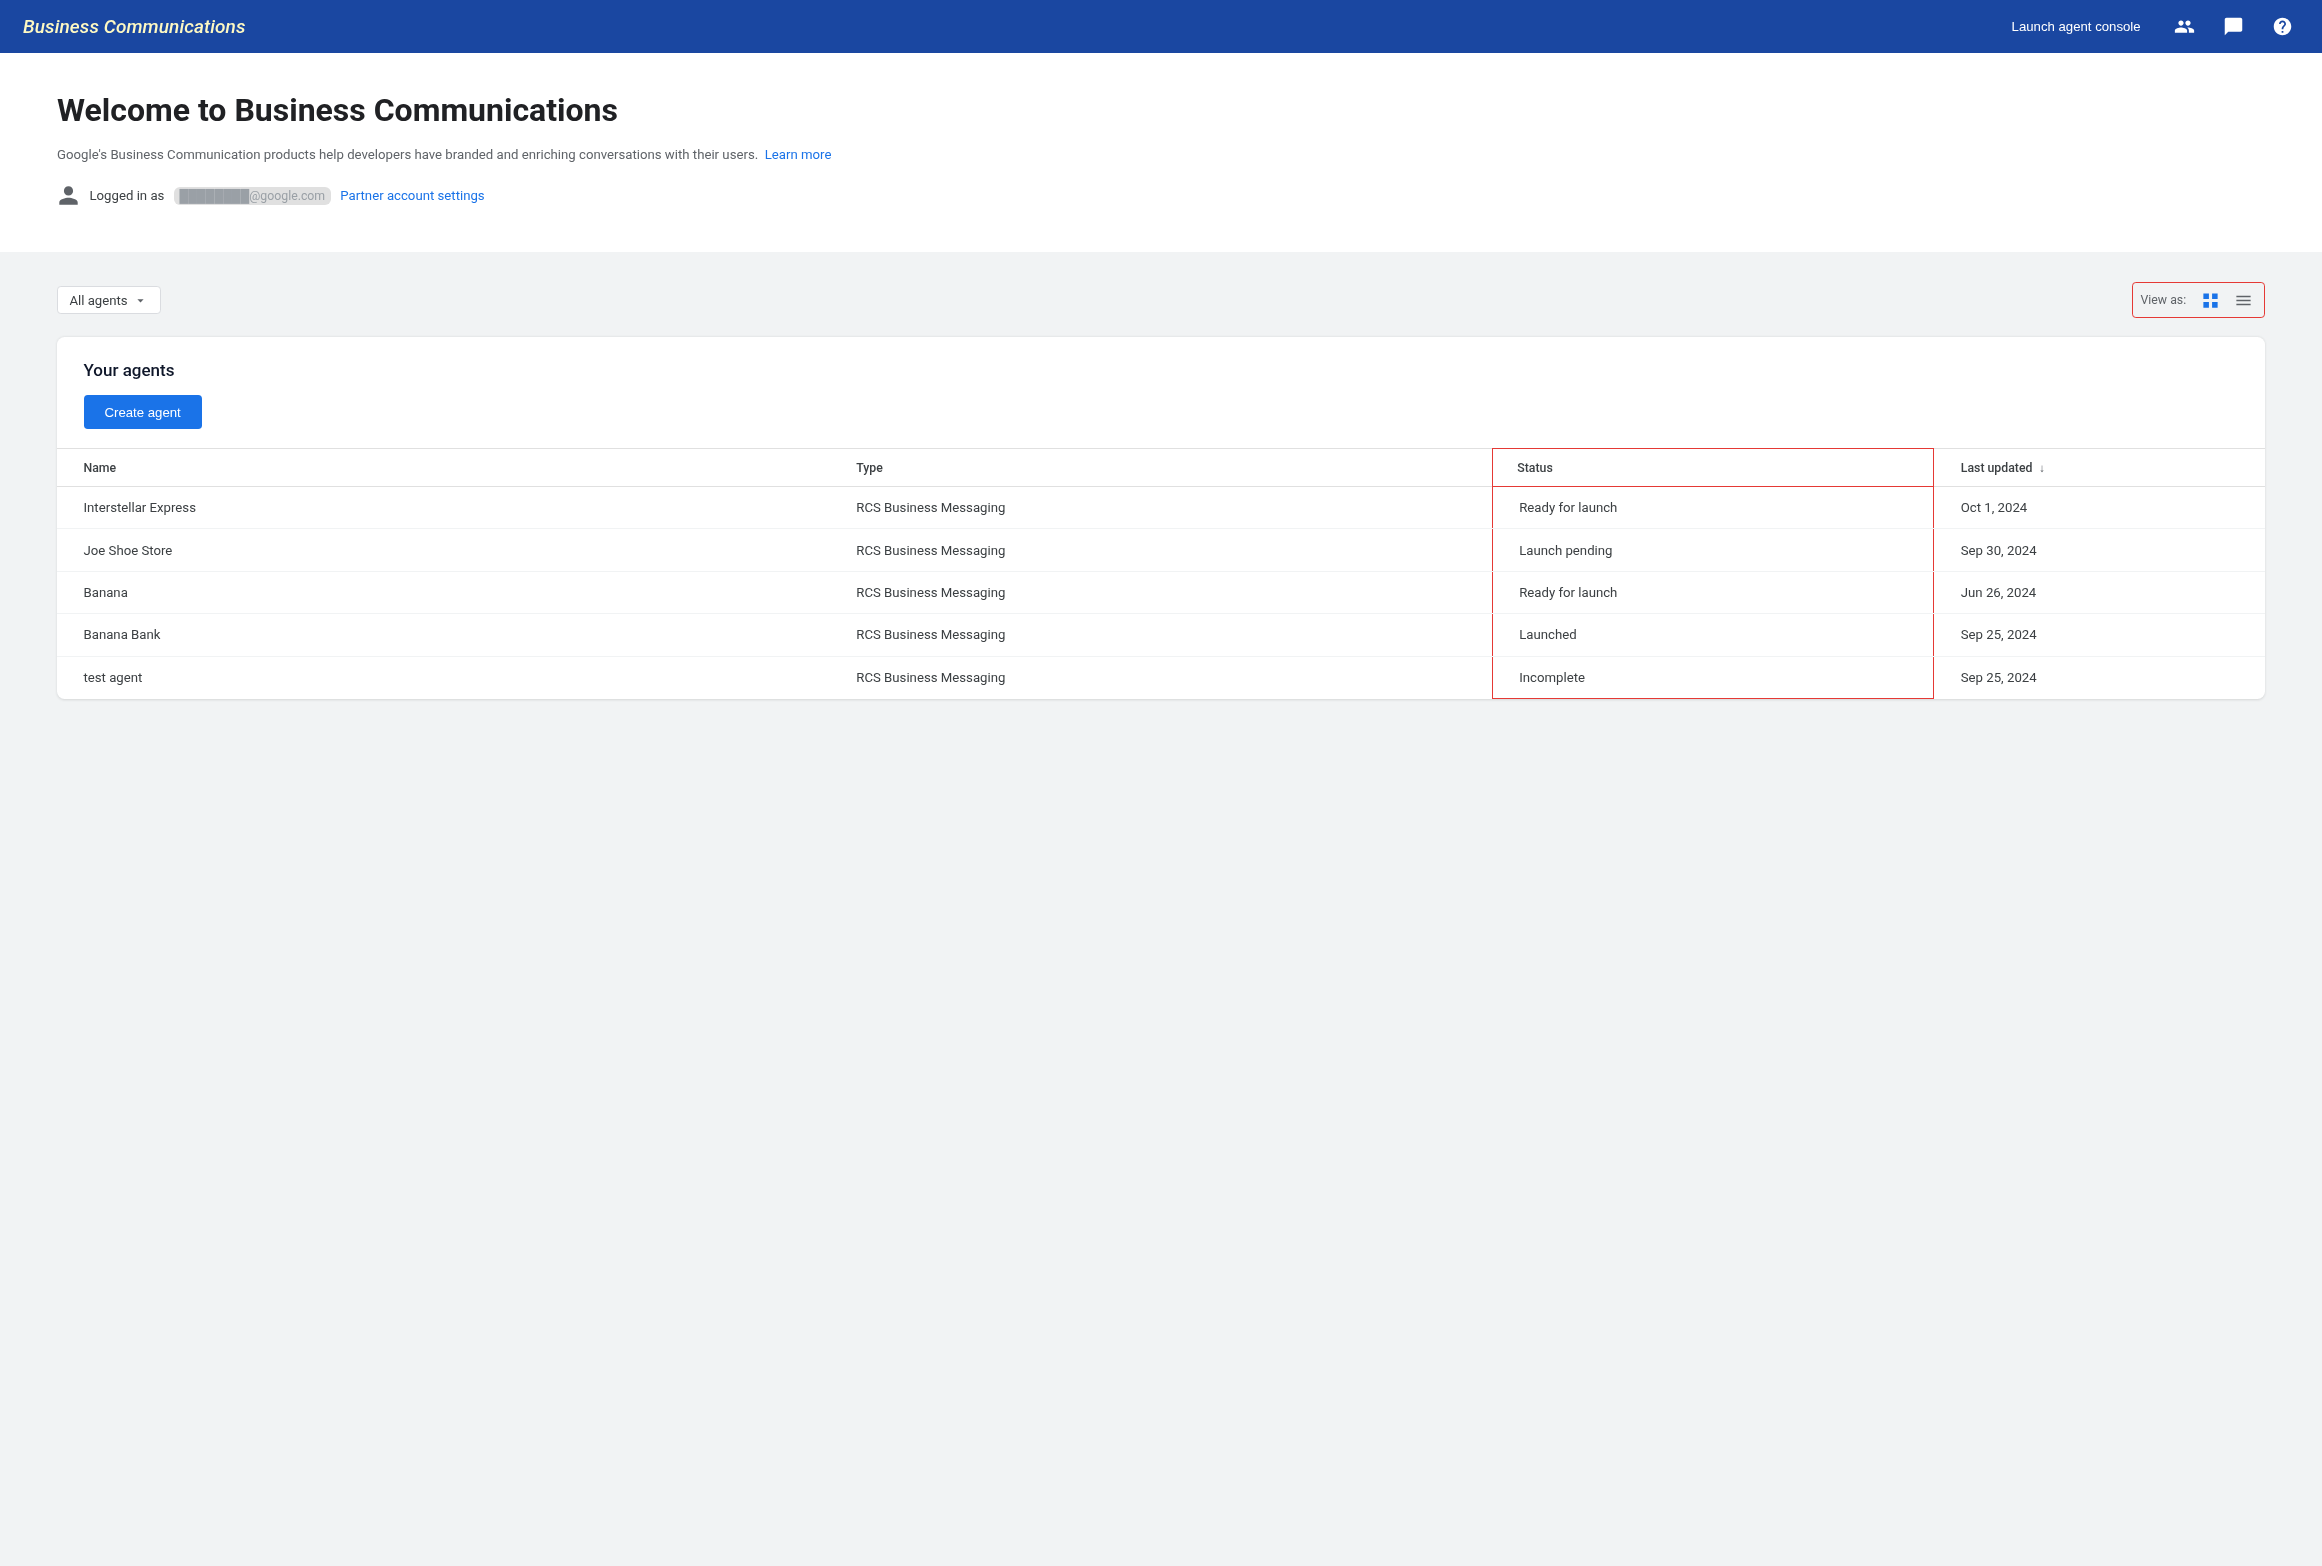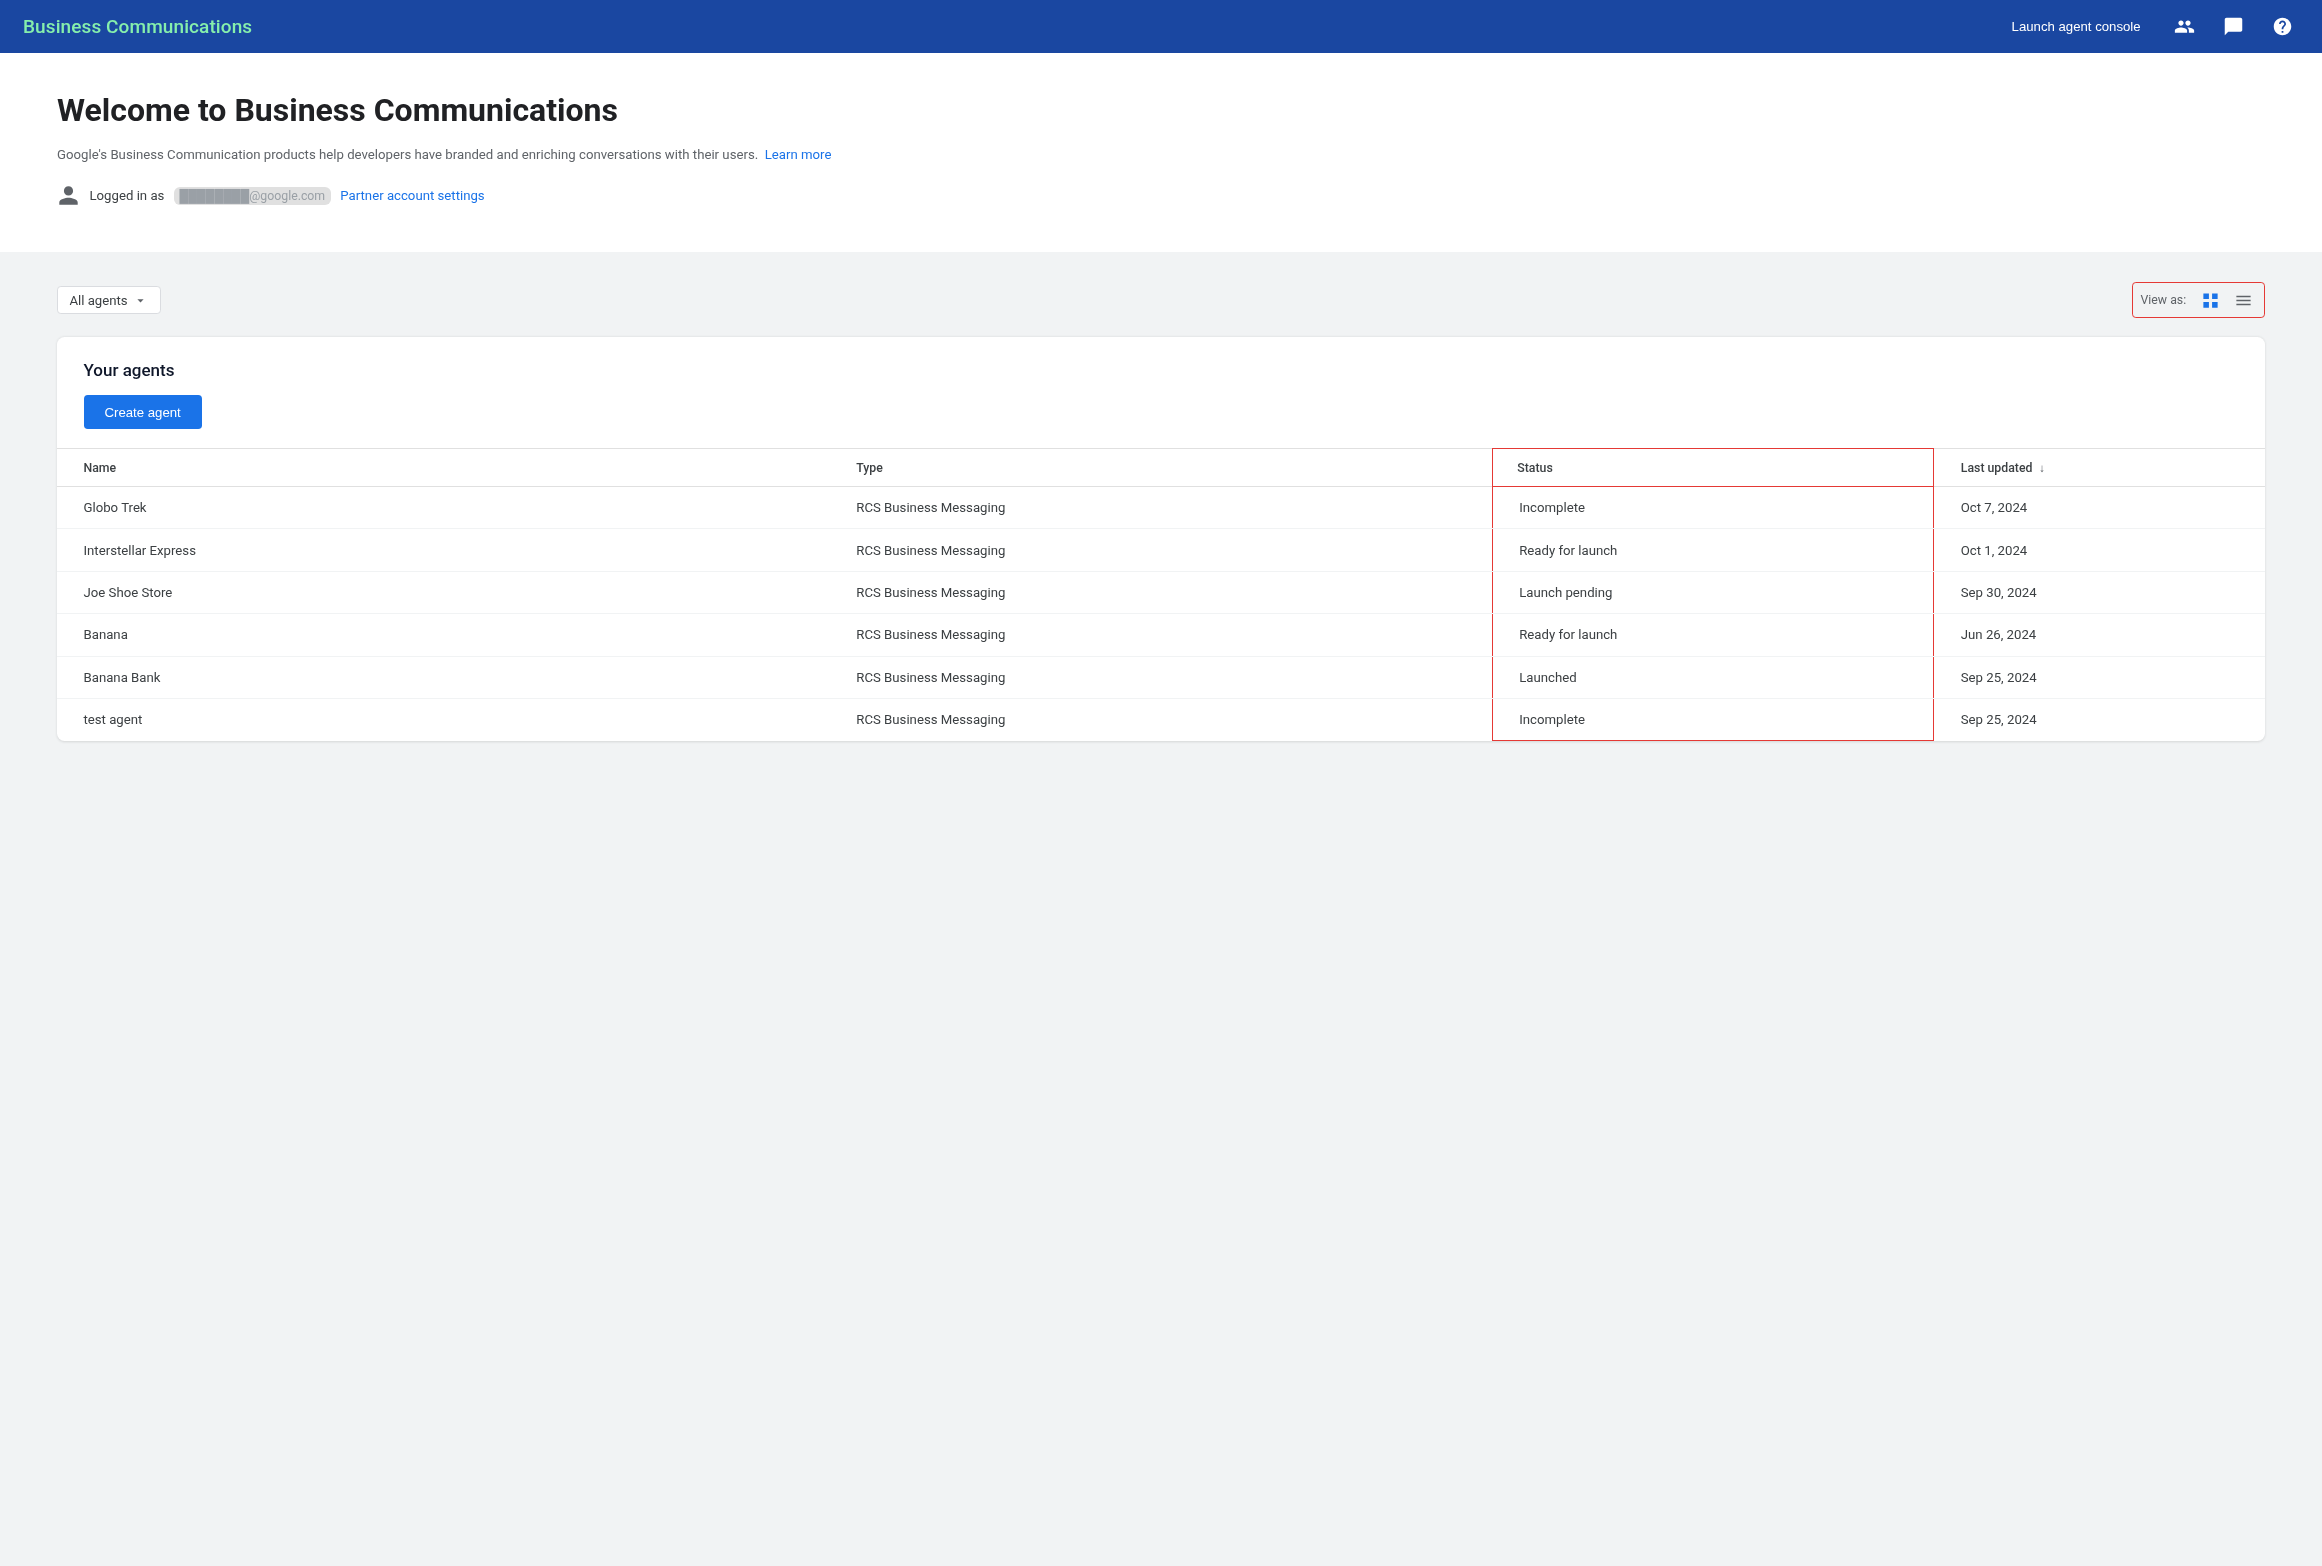--- a/index.html
+++ b/index.html
@@ -16,22 +16,23 @@
       color: white;
     }
     .header-left {
       display: flex;
       align-items: center;
       gap: 7.6px;
     }
     .header-title {
       font-size: 19px;
       font-weight: 500;
-      color: #86efac;
+      color: #fef9c3;
       letter-spacing: 0.1px;
+      font-style: italic;
     }
     .header-right {
       display: flex;
       align-items: center;
       gap: 15px;
     }
     .header-launch-btn {
       color: white;
       font-size: 13.2px;
       font-weight: 500;
@@ -333,26 +334,20 @@
           <th class="col-name">Name</th>
           <th class="col-type">Type</th>
           <th class="col-status status-col">Status</th>
           <th class="col-updated">
             <span>Last updated</span>
             <span class="sort-icon">↓</span>
           </th>
         </tr>
       </thead>
       <tbody id="agents-tbody">
-      <tr>
-            <td class="col-name">Globo Trek</td>
-            <td class="col-type">RCS Business Messaging</td>
-            <td class="col-status status-col">Incomplete</td>
-            <td class="col-updated">Oct 7, 2024</td>
-          </tr>
           <tr>
             <td class="col-name">Interstellar Express</td>
             <td class="col-type">RCS Business Messaging</td>
             <td class="col-status status-col">Ready for launch</td>
             <td class="col-updated">Oct 1, 2024</td>
           </tr>
           <tr>
             <td class="col-name">Joe Shoe Store</td>
             <td class="col-type">RCS Business Messaging</td>
             <td class="col-status status-col">Launch pending</td>

